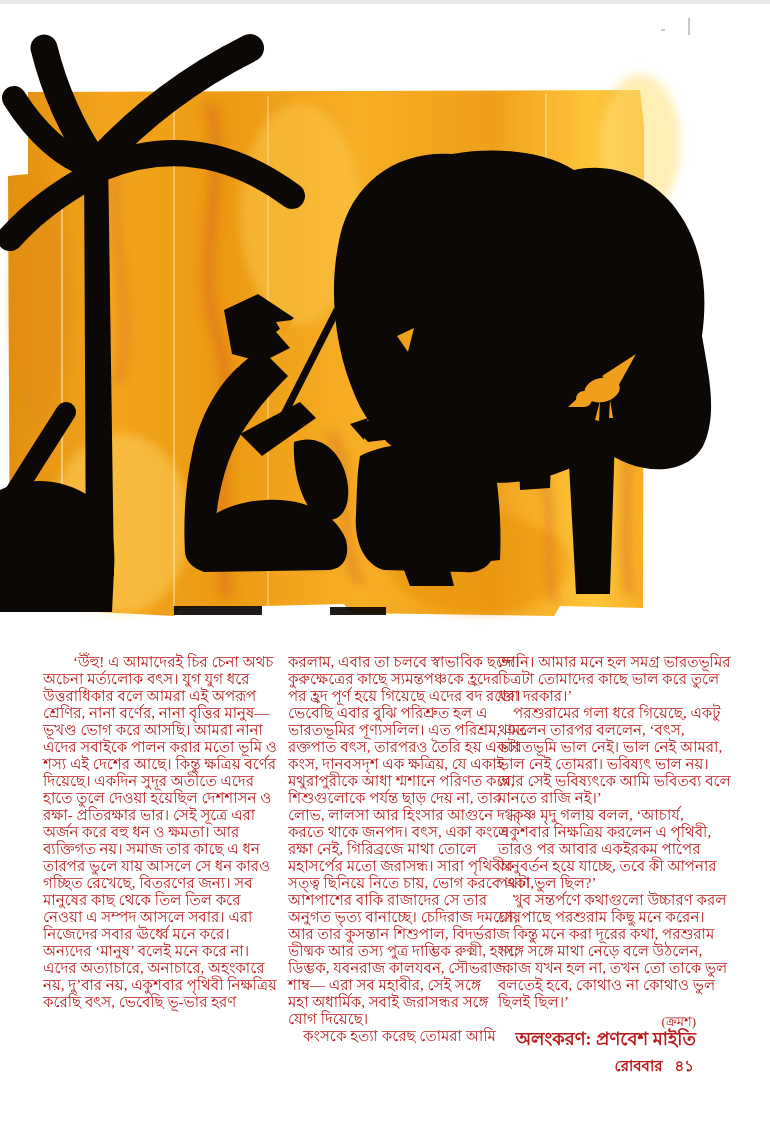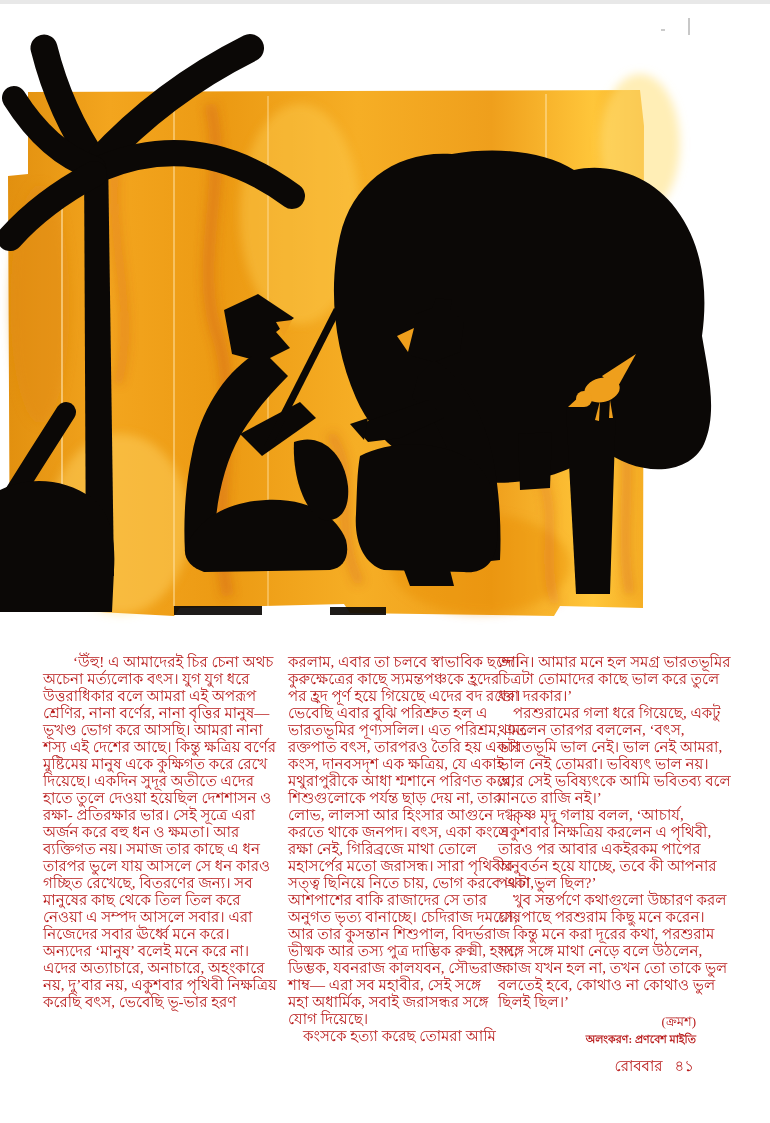--- a/index.html
+++ b/index.html
@@ -12,25 +12,25 @@
   .illus { position:absolute; top:0; left:0; width:770px; height:625px; }
   .illus svg { display:block; }
 
   .col { position:absolute; top:650px; font-size:15px; }
   #col1 { left:43px;  width:230px; }
   #col2 { left:288px; width:198px; }
   #col3 { left:498px; width:198px; }
   .tl { white-space:pre; height:17px; line-height:17px; overflow:visible; }
 
   .cont   { height:17px; line-height:17px; margin-top:2px; text-align:right; font-size:13px; }
-  .credit { height:17px; line-height:17px; margin-top:1px; text-align:right; font-size:11px; font-weight:bold; }
+  .credit { height:17px; line-height:17px; margin-top:1px; text-align:right; font-size:18px; font-weight:bold; }
 
   .footer {
     position:absolute; top:1050px; left:498px; width:196px;
-    text-align:right; font-size:15px; font-weight:normal;
+    text-align:right; font-size:15px; font-weight:bold;
   }
   .footer .num { display:inline-block; margin-left:12px; }
 
   .scanmark { position:absolute; top:14px; left:688px; width:2px; height:17px; background:#9a9a9a; opacity:.55; }
   .scandot  { position:absolute; top:25px; left:661px; width:4px; height:2px; background:#b5b5b5; opacity:.7; }
 </style>
 </head>
 <body>
 
 <div class="page">
@@ -130,22 +130,22 @@
 
   <div class="scanmark"></div>
   <div class="scandot"></div>
 
   <div class="col" id="col1">
       <div class="tl">  ‘উঁহু! এ আমাদেরই চির চেনা অথচ</div>
       <div class="tl">অচেনা মর্ত্যলোক বৎস। যুগ যুগ ধরে</div>
       <div class="tl">উত্তরাধিকার বলে আমরা এই অপরূপ</div>
       <div class="tl">শ্রেণির, নানা বর্ণের, নানা বৃত্তির মানুষ—</div>
       <div class="tl">ভূখণ্ড ভোগ করে আসছি। আমরা নানা</div>
+      <div class="tl">এদের সবাইকে পালন করার মতো ভূমি ও</div>
       <div class="tl">শস্য এই দেশের আছে। কিন্তু ক্ষত্রিয় বর্ণের</div>
-      <div class="tl">মুষ্টিমেয় মানুষ একে কুক্ষিগত করে রেখে</div>
       <div class="tl">দিয়েছে। একদিন সুদূর অতীতে এদের</div>
       <div class="tl">হাতে তুলে দেওয়া হয়েছিল দেশশাসন ও</div>
       <div class="tl">রক্ষা- প্রতিরক্ষার ভার। সেই সূত্রে এরা</div>
       <div class="tl">অর্জন করে বহু ধন ও ক্ষমতা। আর</div>
       <div class="tl">ব্যক্তিগত নয়। সমাজ তার কাছে এ ধন</div>
       <div class="tl">তারপর ভুলে যায় আসলে সে ধন কারও</div>
       <div class="tl">গচ্ছিত রেখেছে, বিতরণের জন্য। সব</div>
       <div class="tl">মানুষের কাছ থেকে তিল তিল করে</div>
       <div class="tl">নেওয়া এ সম্পদ আসলে সবার। এরা</div>
       <div class="tl">নিজেদের সবার ঊর্ধ্বে মনে করে।</div>

